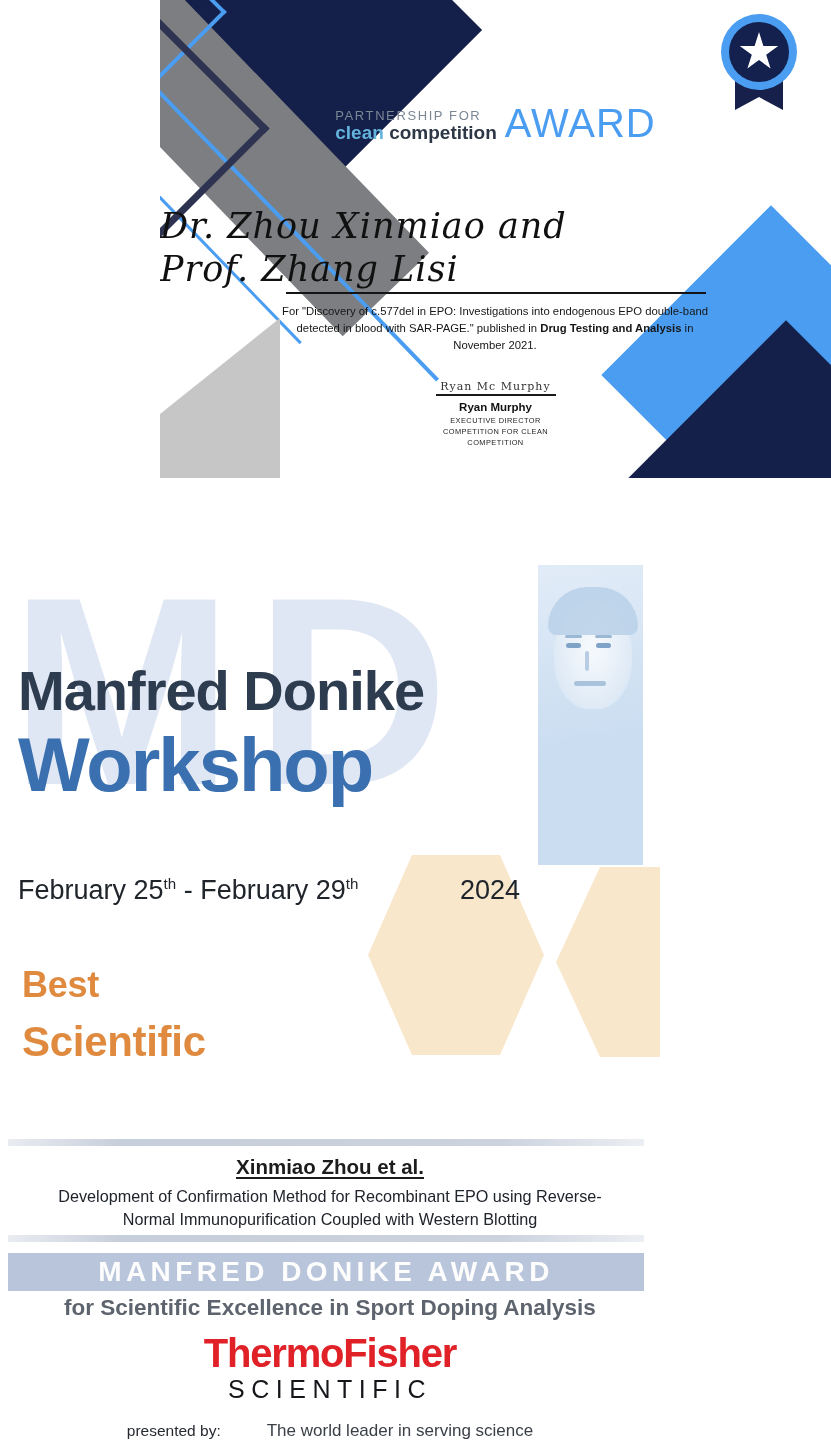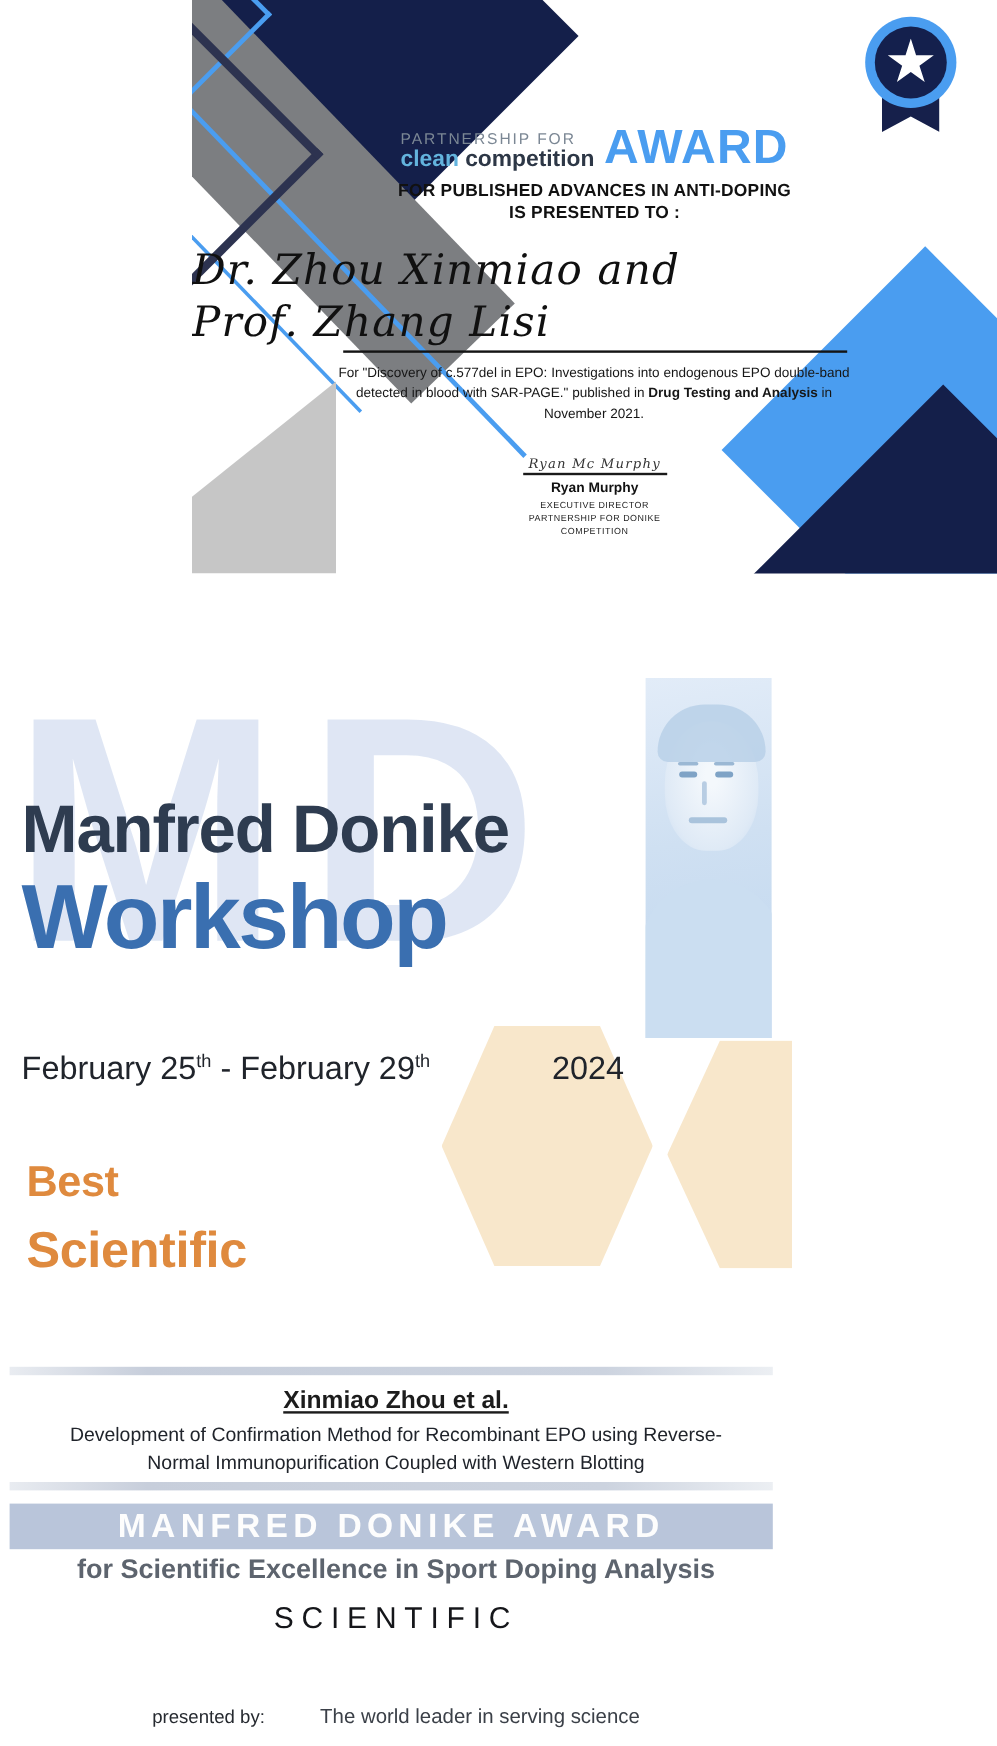--- a/index.html
+++ b/index.html
@@ -47,38 +47,38 @@
   .badge .star{position:absolute;left:24px;top:20px;width:40px;height:40px;background:#fff;
            clip-path:polygon(50% 0,61% 35%,98% 35%,68% 57%,79% 91%,50% 70%,21% 91%,32% 57%,2% 35%,39% 35%);}
 
   
   .cert-head{position:absolute;left:0;right:0;top:105px;text-align:center;}
   .logo-row{display:inline-flex;align-items:flex-end;gap:8px;}
   .logo-left{text-align:left;line-height:1.0;}
   .logo-l1{font-size:13px;letter-spacing:1.6px;color:#7b8794;font-weight:400;}
   .logo-l2{font-size:19px;font-weight:700;color:#2d3746;margin-top:1px;}
   .logo-l2 .cl{color:#63b3dd;}
-  .logo-award{font-size:40px;font-weight:700;color:#4a9df0;letter-spacing:1px;
+  .logo-award{font-size:40px;font-weight:400;color:#4a9df0;letter-spacing:1px;
               line-height:0.92;}
   .cert-sub{margin-top:8px;font-size:14.5px;font-weight:600;color:#111;letter-spacing:.2px;line-height:1.35;}
 
   
   .names{position:absolute;left:0;right:0;top:205px;text-align:left;}
   .name-line{font-family:"DejaVu Serif","Liberation Serif",serif;font-style:italic;
              font-size:35px;color:#101010;line-height:1.22;letter-spacing:1px;}
   .name-rule{width:420px;height:2px;background:#141414;margin:2px auto 0;}
 
   
   .citation{position:absolute;left:115px;width:440px;top:303px;text-align:center;
             font-size:11.3px;line-height:1.52;color:#161616;font-weight:500;}
   .citation b{font-weight:700;}
 
   
   .sig{position:absolute;left:0;right:0;top:380px;text-align:center;}
-  .sig-script{font-family:"DejaVu Serif","Liberation Serif",serif;font-style:italic;
+  .sig-script{font-family:"DejaVu Serif","Liberation Serif",serif;
               font-size:11px;color:#333;letter-spacing:1px;}
   .sig-rule{width:120px;height:1.5px;background:#1a1a1a;margin:1px auto 5px;}
   .sig-name{font-size:11.5px;font-weight:700;color:#111;}
   .sig-role{font-size:7.4px;letter-spacing:.45px;color:#222;line-height:1.5;margin-top:2px;}
 
   
   #poster{position:absolute;left:0;top:535px;width:660px;height:920px;
           background:#ffffff;overflow:hidden;}
 
   
@@ -181,45 +181,41 @@
   </div>
 
   <div class="cert-head">
     <div class="logo-row">
       <div class="logo-left">
         <div class="logo-l1">PARTNERSHIP FOR</div>
         <div class="logo-l2"><span class="cl">clean</span>&nbsp;<span>competition</span></div>
       </div>
       <div class="logo-award">AWARD</div>
     </div>
-    <div class="cert-sub">
-      <div>FOR PUBLISHED ADVANCES IN ANTI-DOPING</div>
-      <div>IS PRESENTED TO :</div>
-    </div>
   </div>
 
   <div class="names">
     <div class="name-line">Dr.  Zhou Xinmiao and</div>
     <div class="name-line">Prof.  Zhang Lisi</div>
     <div class="name-rule"></div>
   </div>
 
   <div class="citation">
     <span>For "Discovery of c.577del in EPO: Investigations into endogenous</span>
     <span>EPO double-band detected in blood with SAR-PAGE." published in</span>
     <b>Drug Testing and Analysis</b><span> in November 2021.</span>
   </div>
 
   <div class="sig">
     <div class="sig-script">Ryan Mc Murphy</div>
     <div class="sig-rule"></div>
     <div class="sig-name">Ryan Murphy</div>
     <div class="sig-role">
       <div>EXECUTIVE DIRECTOR</div>
-      <div>PARTNERSHIP FOR DONIKE</div>
+      <div>COMPETITION FOR CLEAN</div>
       <div>COMPETITION</div>
     </div>
   </div>
 </div>
 
 <div id="poster">
 
   <div class="wm wm-m">M</div>
   <div class="wm wm-d">D</div>
 
@@ -258,19 +254,20 @@
   </div>
 
   <div class="bar bar2"></div>
 
   <div class="p-banner">
     <span>MANFRED DONIKE AWARD</span>
   </div>
   <div class="p-bannersub">for Scientific Excellence in Sport Doping Analysis</div>
 
   <div class="tf">
+    <div class="tf-1">ThermoFisher</div>
     <div class="tf-2">SCIENTIFIC</div>
   </div>
   <div class="tf-row">
     <div class="tf-by">presented by:</div>
     <div class="tf-tag">The world leader in serving science</div>
   </div>
 </div>
 
 </body></html>

